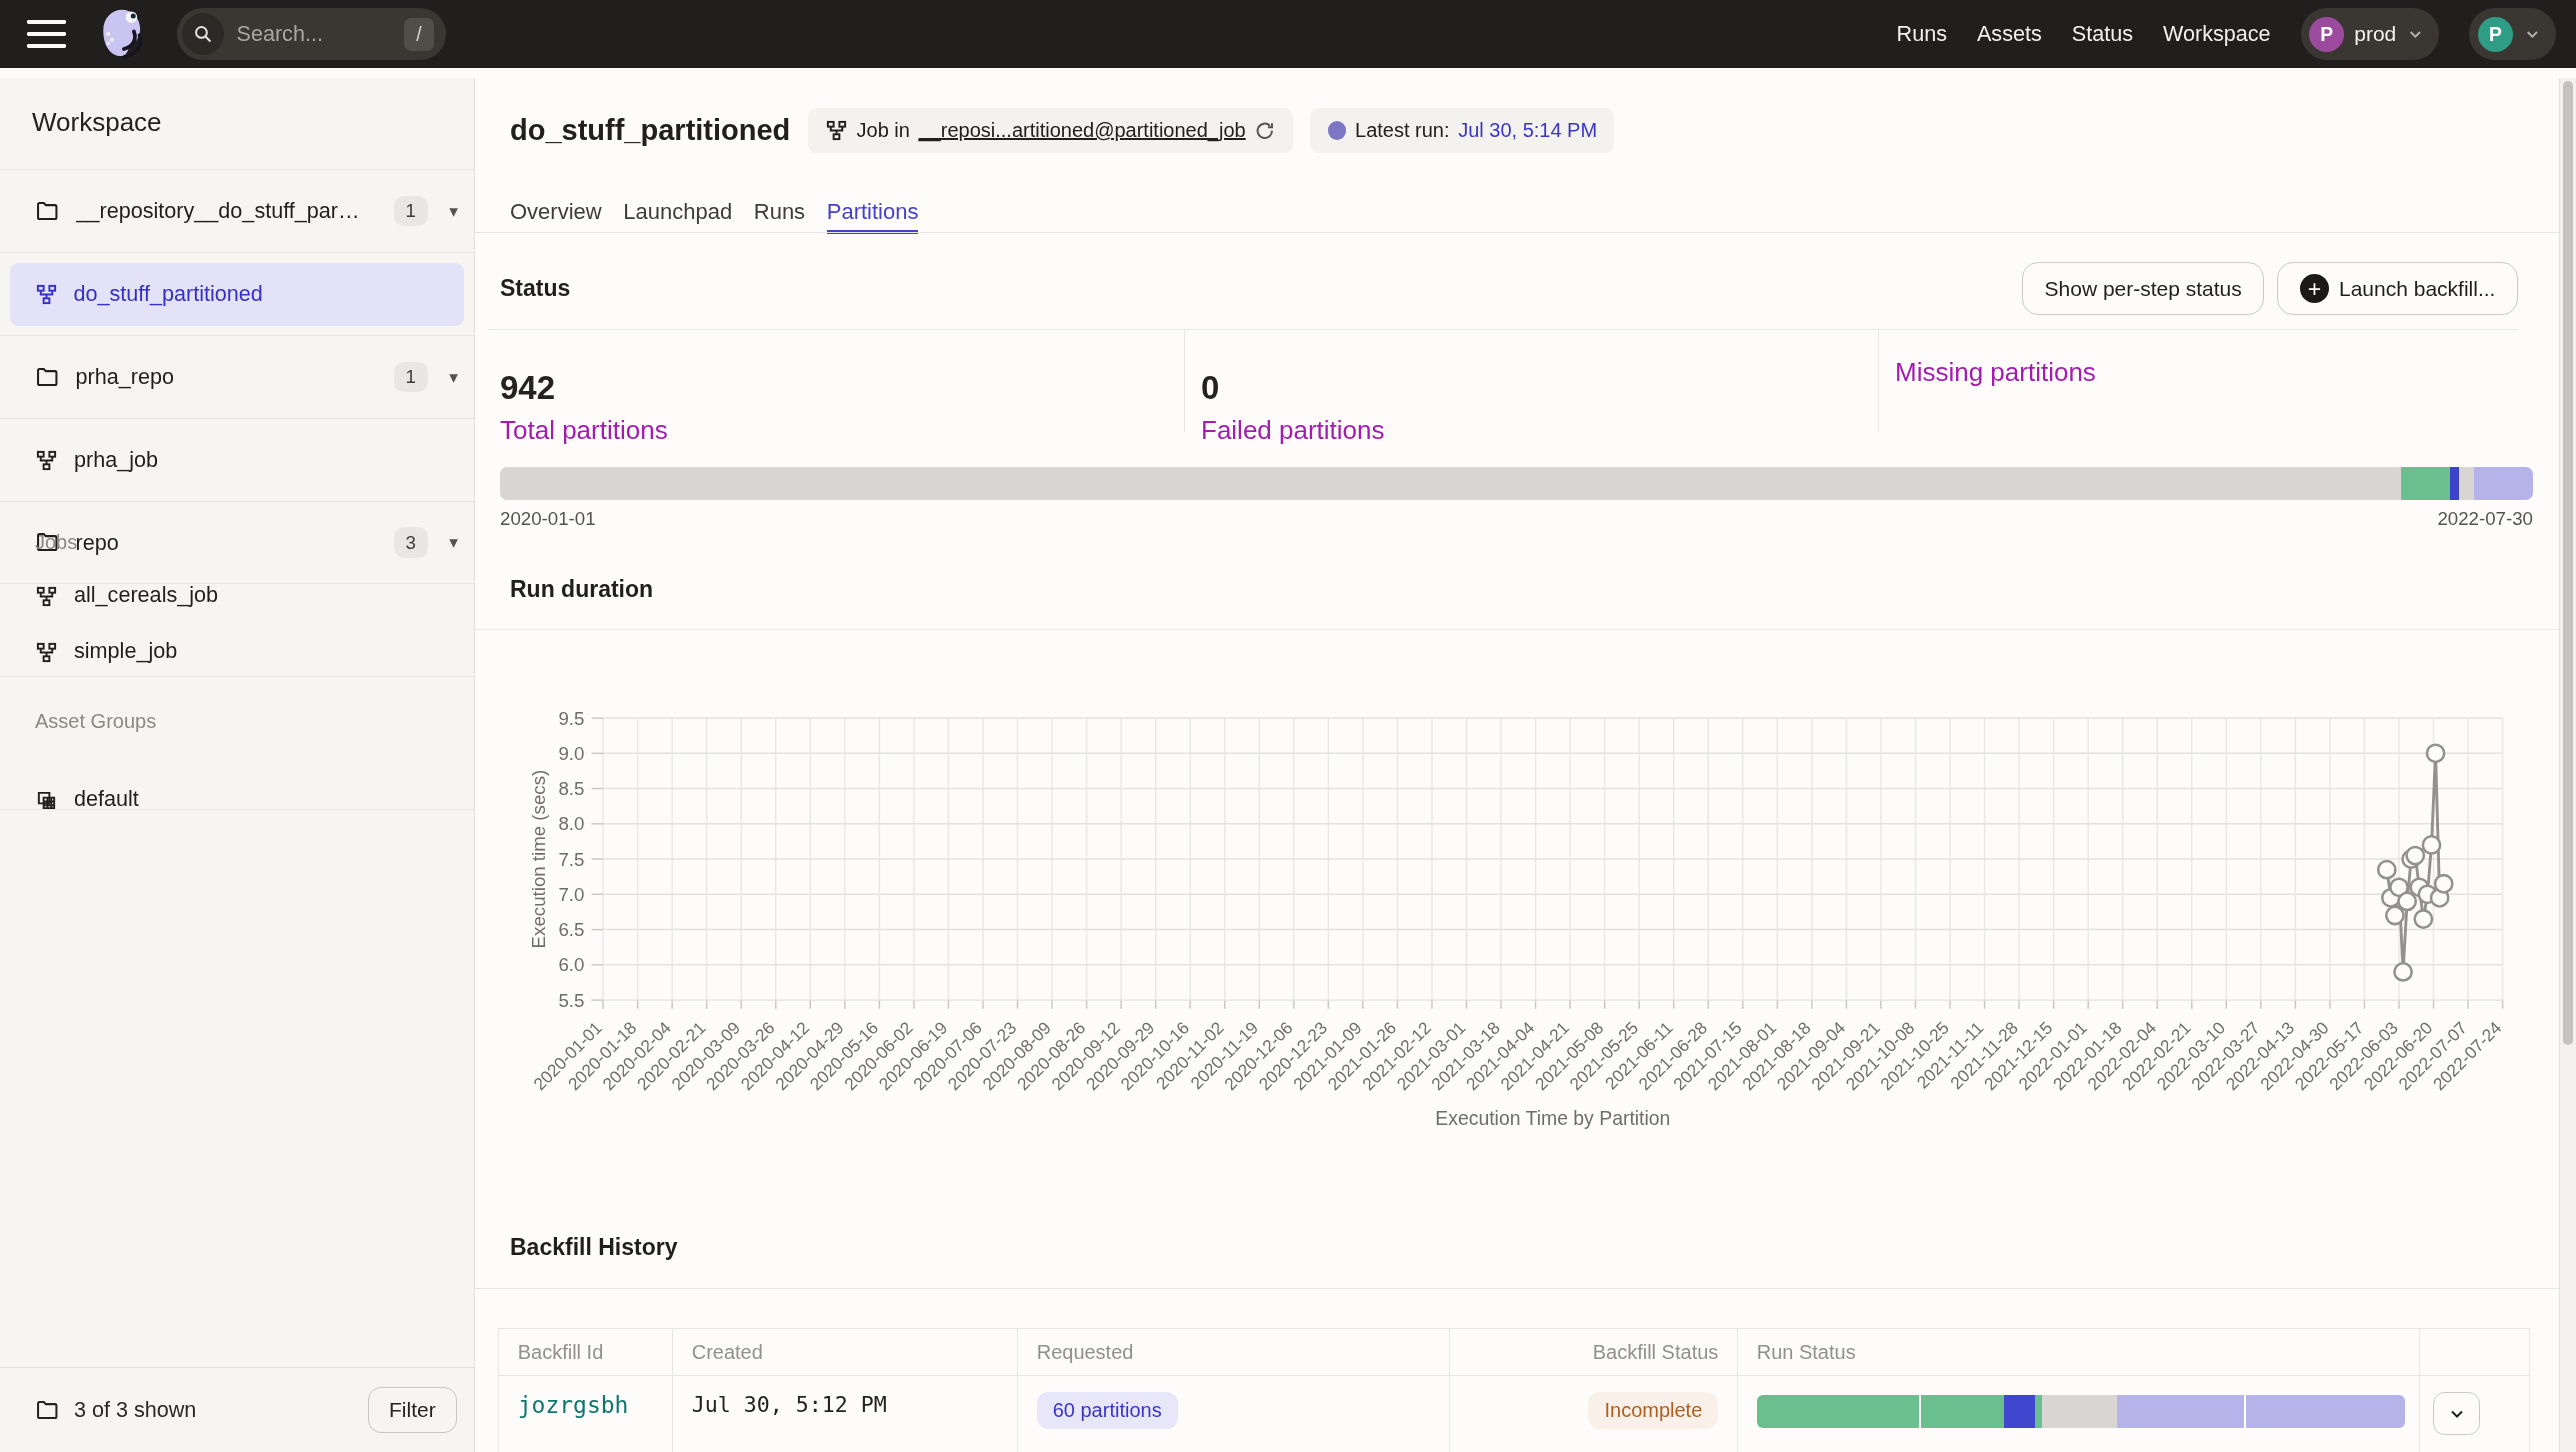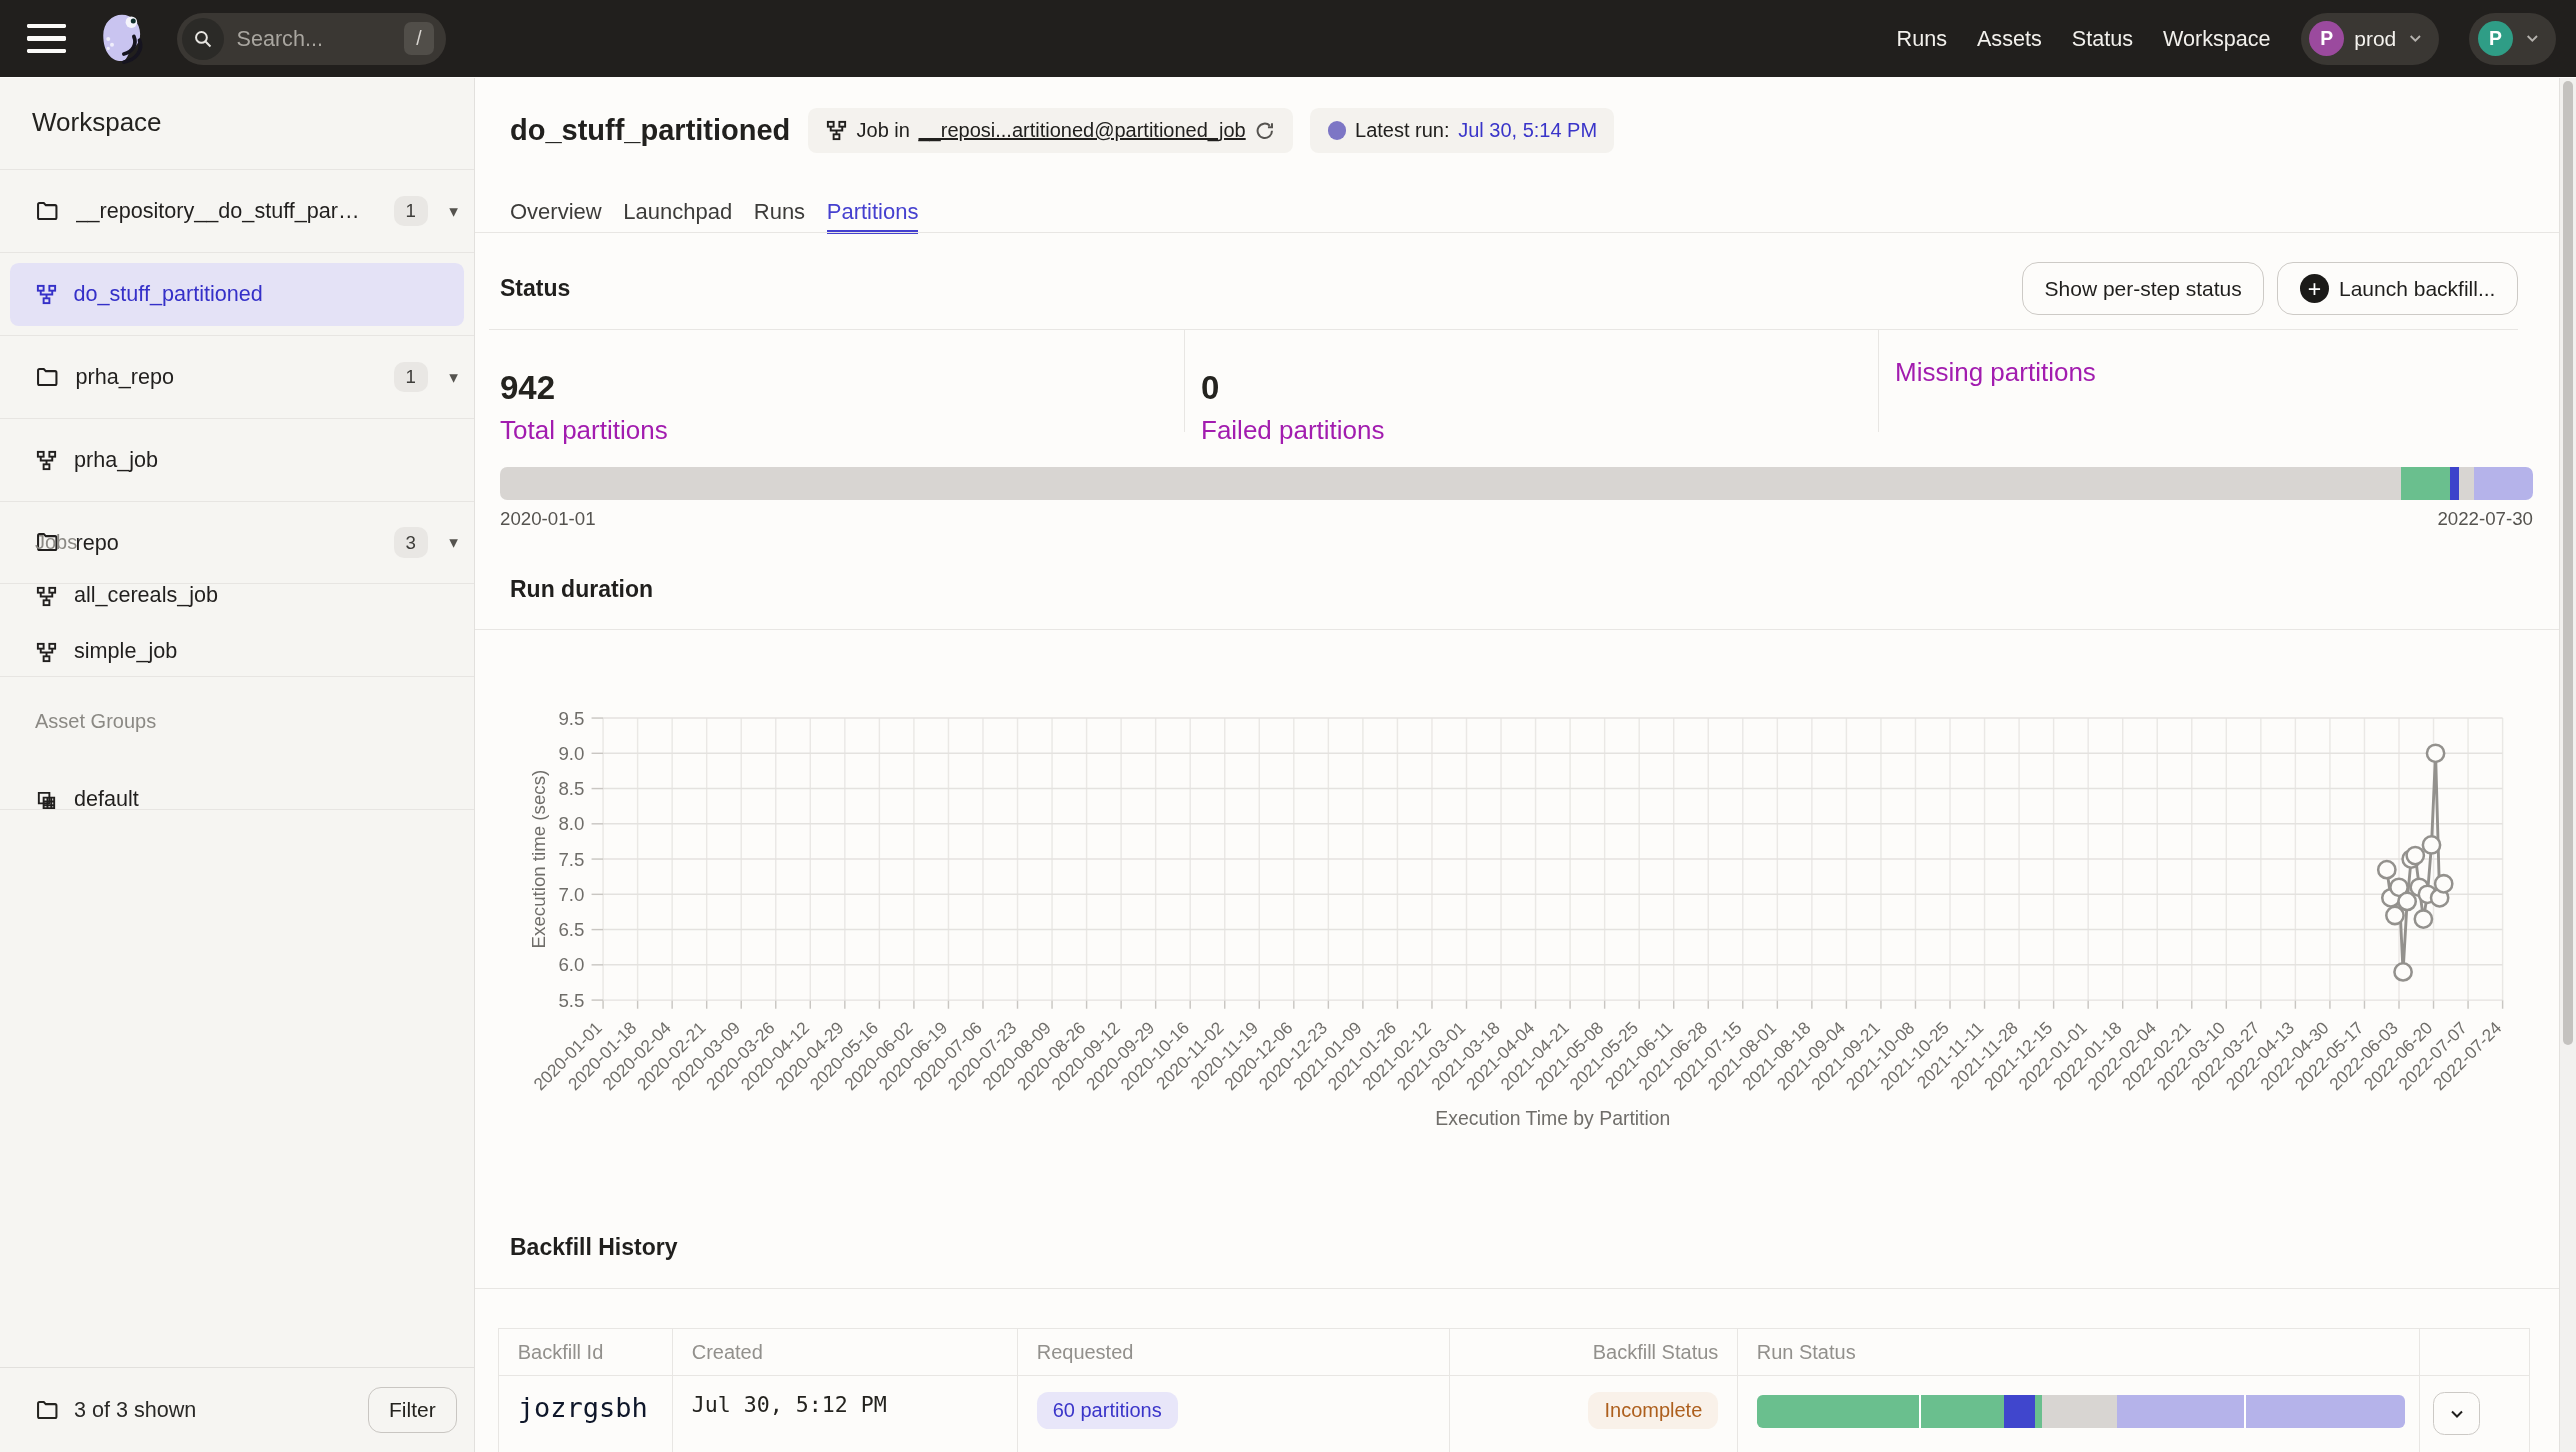--- a/index.html
+++ b/index.html
@@ -1,21 +1,21 @@
 <!DOCTYPE html>
 <html style="font-size:11.5px"><head>
 <meta charset="utf-8">
 <style>
   * { margin:0; padding:0; box-sizing:border-box; }
   html,body { width:2576px; height:1452px; overflow:hidden; }
   body { font-family:"Liberation Sans", sans-serif; background:#fdfcfa; color:#24231f; position:relative; }
   svg { display:block; }
 
   
-  .topnav { position:absolute; top:0; left:0; width:2576px; height:77px; background:#211f1d; display:flex; align-items:center; z-index:5; }
+  .topnav { position:absolute; top:0; left:0; width:2576px; height:68px; background:#211f1d; display:flex; align-items:center; z-index:5; }
   .hamburger { width:39px; height:29px; margin-left:27px; display:flex; flex-direction:column; justify-content:space-between; cursor:pointer; }
   .hamburger span { display:block; height:4.3px; background:#fbfaf8; border-radius:1.4px; }
   .logo { width:60px; height:60px; margin-left:26px; }
   .searchpill { margin-left:24.5px; width:269px; height:52px; background:#3a3733; border-radius:26px; display:flex; align-items:center; position:relative; }
   .searchpill .magwrap { width:42px; height:42px; margin-left:5px; border-radius:50%; background:#2b2a27; display:flex; align-items:center; justify-content:center; }
   .searchpill .ph { margin-left:13px; font-size:21.6px; color:#a9a6a0; }
   .searchpill .slash { position:absolute; right:11.5px; width:30px; height:33px; background:#514e49; border-radius:7.2px; color:#d9d6d1; font-size:19.4px; display:flex; align-items:center; justify-content:center; }
   .nav-right { margin-left:auto; display:flex; align-items:center; gap:30px; margin-right:20px; }
   .navlink { color:#f2f0ec; font-size:21.6px; text-decoration:none; cursor:pointer; }
   .drop-pill { height:52px; background:#3a3733; border-radius:26px; display:flex; align-items:center; padding:0 14.4px 0 8.6px; gap:10px; cursor:pointer; }
@@ -75,21 +75,21 @@
   .rd-heading { position:absolute; top:498px; left:35px; }
   .bf-heading { position:absolute; top:1156px; left:35px; }
 
   
   .btable { position:absolute; top:1250px; left:23px; right:46px; height:360px; border:1.4px solid #e8e6e3; border-bottom:none; display:grid; grid-template-columns:173px 345px 432px 288px 682px auto; grid-template-rows:47px auto; background:#fdfcfa; }
   .bth { border-bottom:1.4px solid #e8e6e3; display:flex; align-items:center; padding-left:18.7px; font-size:20px; color:#92908c; }
   .bth.r { justify-content:flex-end; padding-right:18.7px; }
   .btd { padding:16px 0 0 18.7px; }
   .cborder { border-left:1.4px solid #e8e6e3; }
   .mono { font-family:"DejaVu Sans Mono","Liberation Mono",monospace; }
-  .bf-id { font-size:27px; color:#0f172a; cursor:pointer; }
+  .bf-id { font-size:23px; color:#0f766e; cursor:pointer; }
   .bf-created { font-size:21.6px; color:#24231f; }
   .req-pill { display:inline-block; background:#e8e6f9; color:#3a35c9; font-size:20px; padding:7.2px 16px; border-radius:11.5px; cursor:pointer; }
   .status-badge { float:right; margin-right:18.7px; background:#f9f1e9; color:#ad5f1d; font-size:20px; padding:7.2px 16px; border-radius:11.5px; }
   .runstatus-bar { margin-top:2.9px; width:648px; height:33px; border-radius:5.8px; overflow:hidden; display:flex; }
   .expand-btn { margin-top:0px; margin-left:13px; width:47px; height:43px; border:1.4px solid #ccc9c5; border-radius:11.5px; background:#fdfcfa; display:flex; align-items:center; justify-content:center; cursor:pointer; }
 
   
   .scroll-track { position:absolute; top:78px; right:0; width:17.3px; bottom:0; background:#f2f1ef; border-left:1.4px solid #e3e1de; z-index:6; }
   .scroll-thumb { position:absolute; top:2.9px; left:2.9px; width:10px; height:964px; background:#c4c2bf; border-radius:5px; cursor:pointer; }
 

